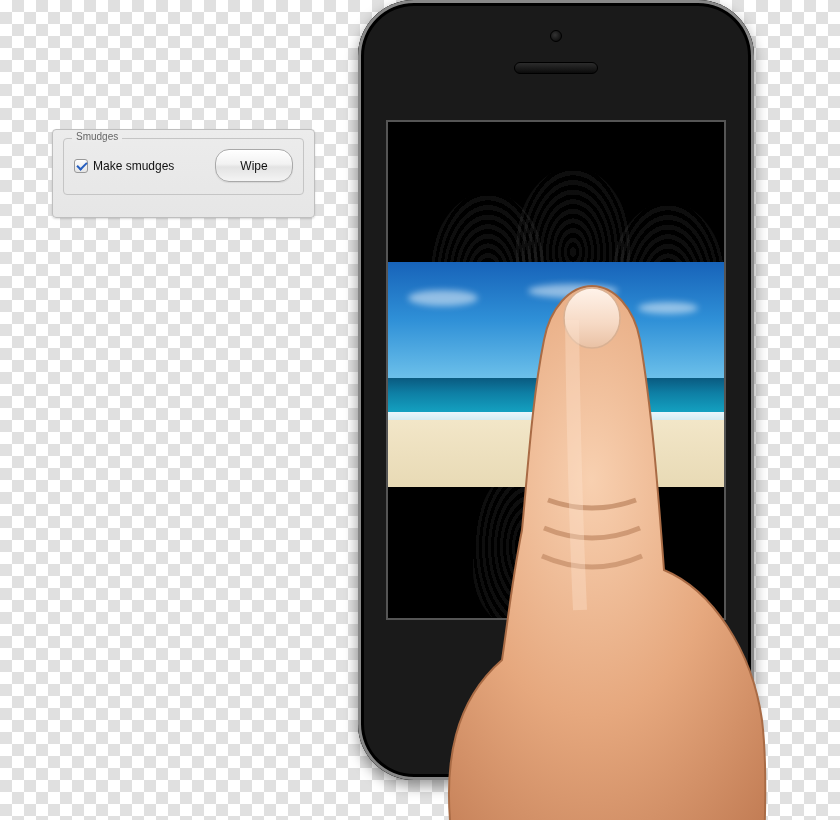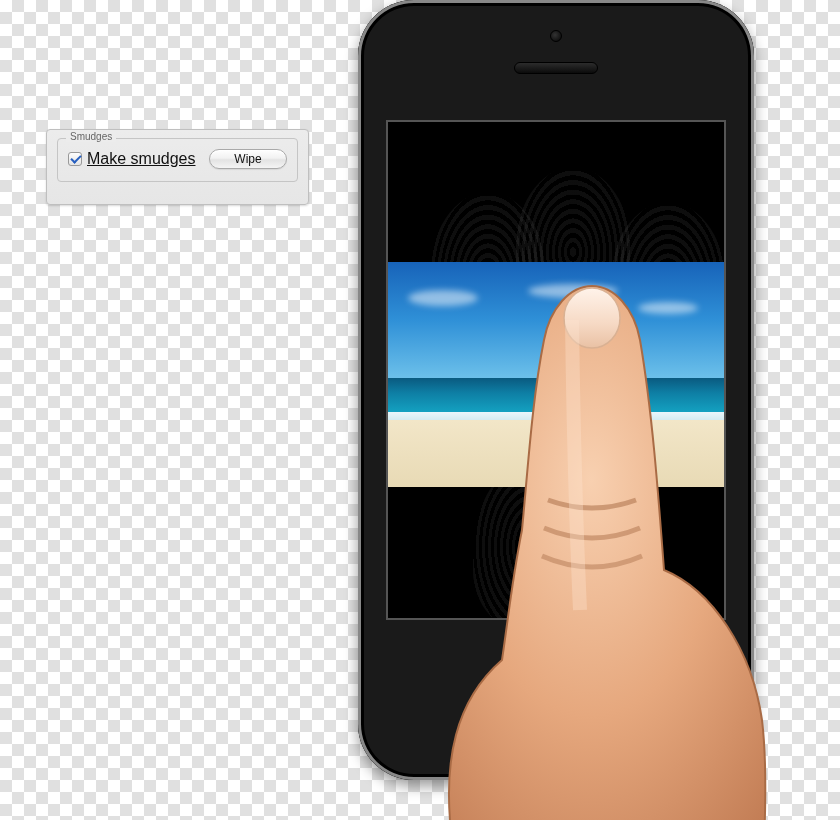--- a/index.html
+++ b/index.html
@@ -15,21 +15,21 @@
       background-size: 24px 24px;
       background-position: 0 0, 0 12px, 12px -12px, -12px 0;
       font-family: "Lucida Grande", Arial, sans-serif;
       position: relative;
       overflow: hidden;
     }
 
     
     .dialog {
       position: absolute;
-      left: 46px;
+      left: 52px;
       top: 129px;
       width: 263px;
       background: linear-gradient(#ececec, #e6e6e6);
       border: 1px solid #bfbfbf;
       border-radius: 4px;
       box-shadow: 0 1px 2px rgba(0,0,0,0.15);
       padding: 8px 10px 10px 10px;
     }
     .fieldset {
       border: 1px solid #c5c5c5;
@@ -74,27 +74,26 @@
       position: absolute;
       left: 2px;
       top: 2px;
       width: 8px;
       height: 4px;
       border-left: 2px solid #275fbf;
       border-bottom: 2px solid #275fbf;
       transform: rotate(-45deg);
     }
     .checkbox-label {
-      font-size: 16px;
+      font-size: 12px;
       color: #111;
-      text-decoration: underline;
     }
     .aqua-button {
       min-width: 78px;
-      height: 20px;
+      height: 33px;
       padding: 0 14px;
       background: linear-gradient(to bottom, #ffffff 0%, #f2f2f2 45%, #e3e3e3 55%, #f4f4f4 100%);
       border: 1px solid #a9a9a9;
       border-radius: 14px;
       font-size: 12px;
       color: #111;
       text-align: center;
       display: inline-flex;
       align-items: center;
       justify-content: center;

